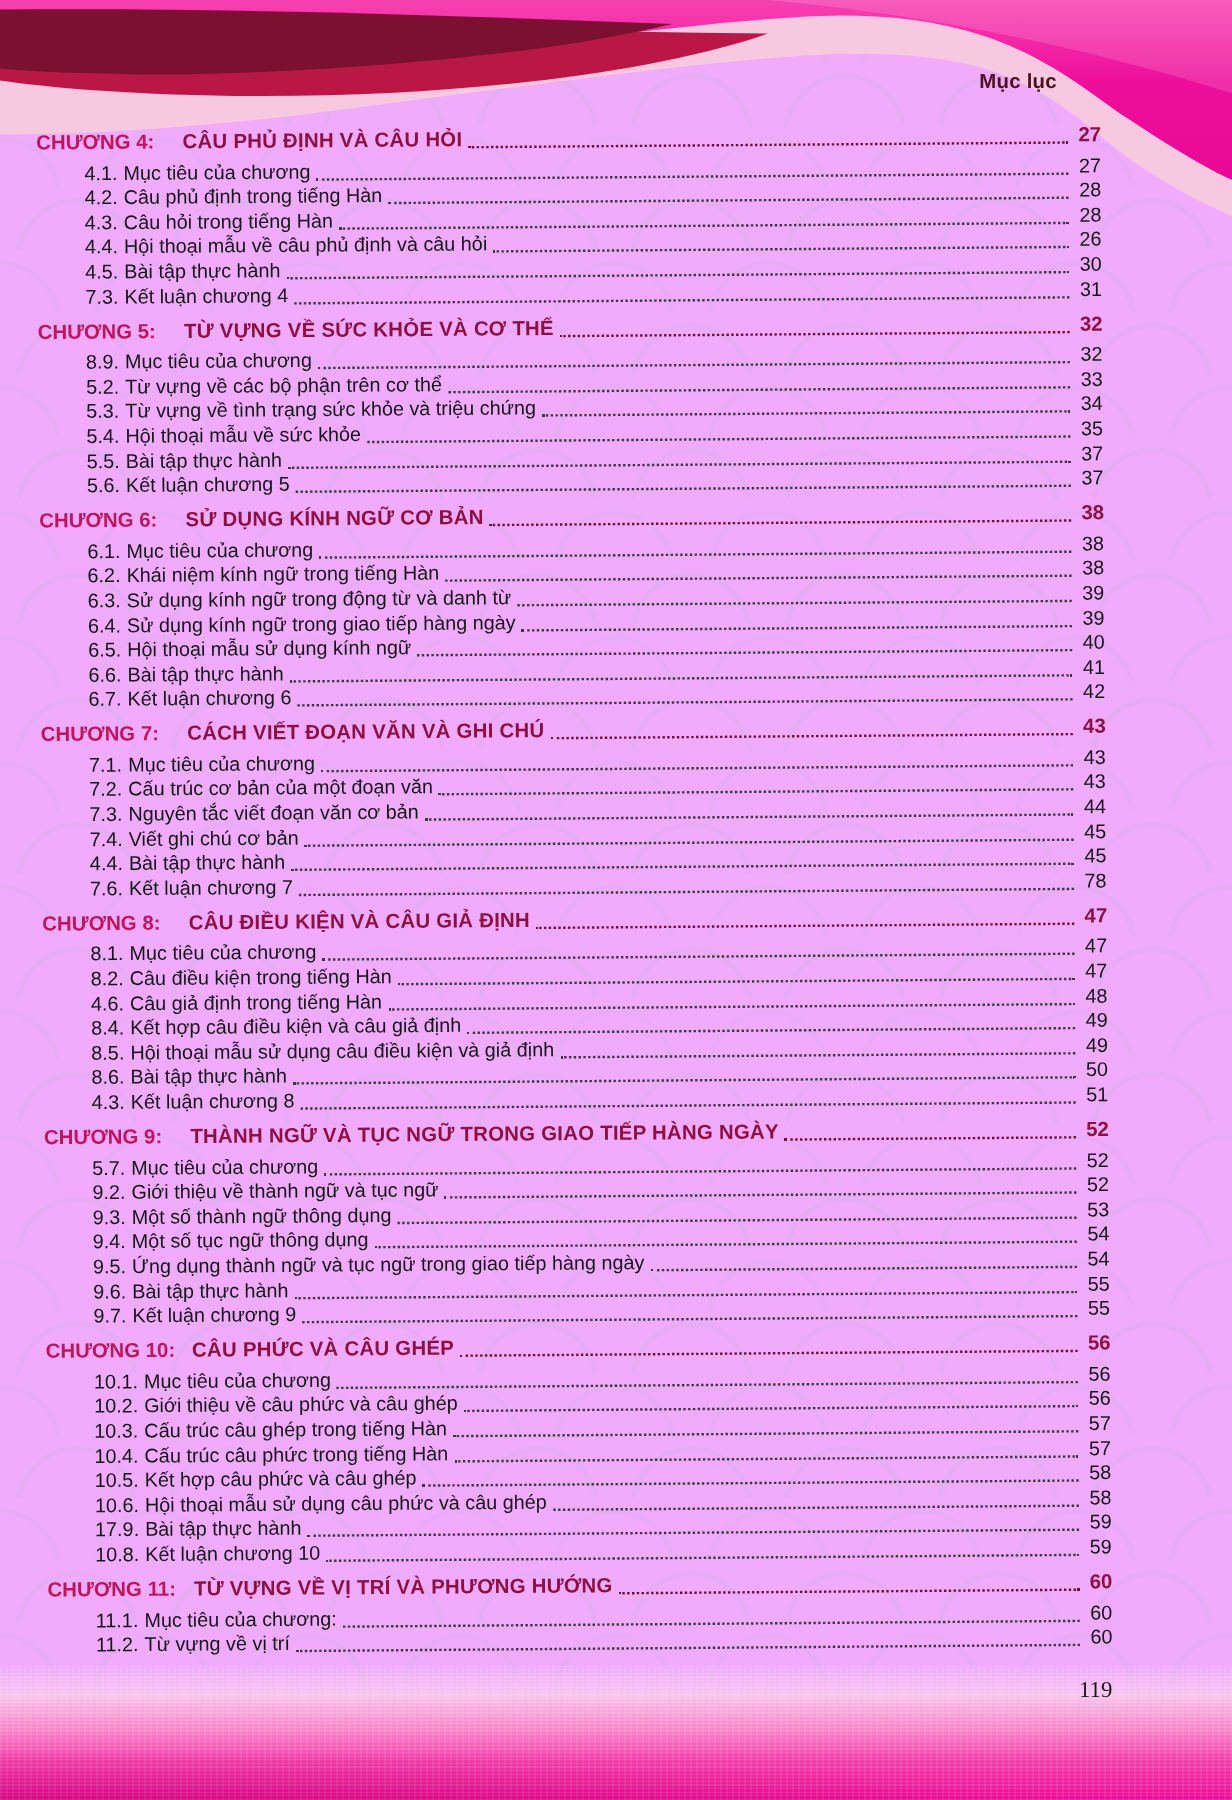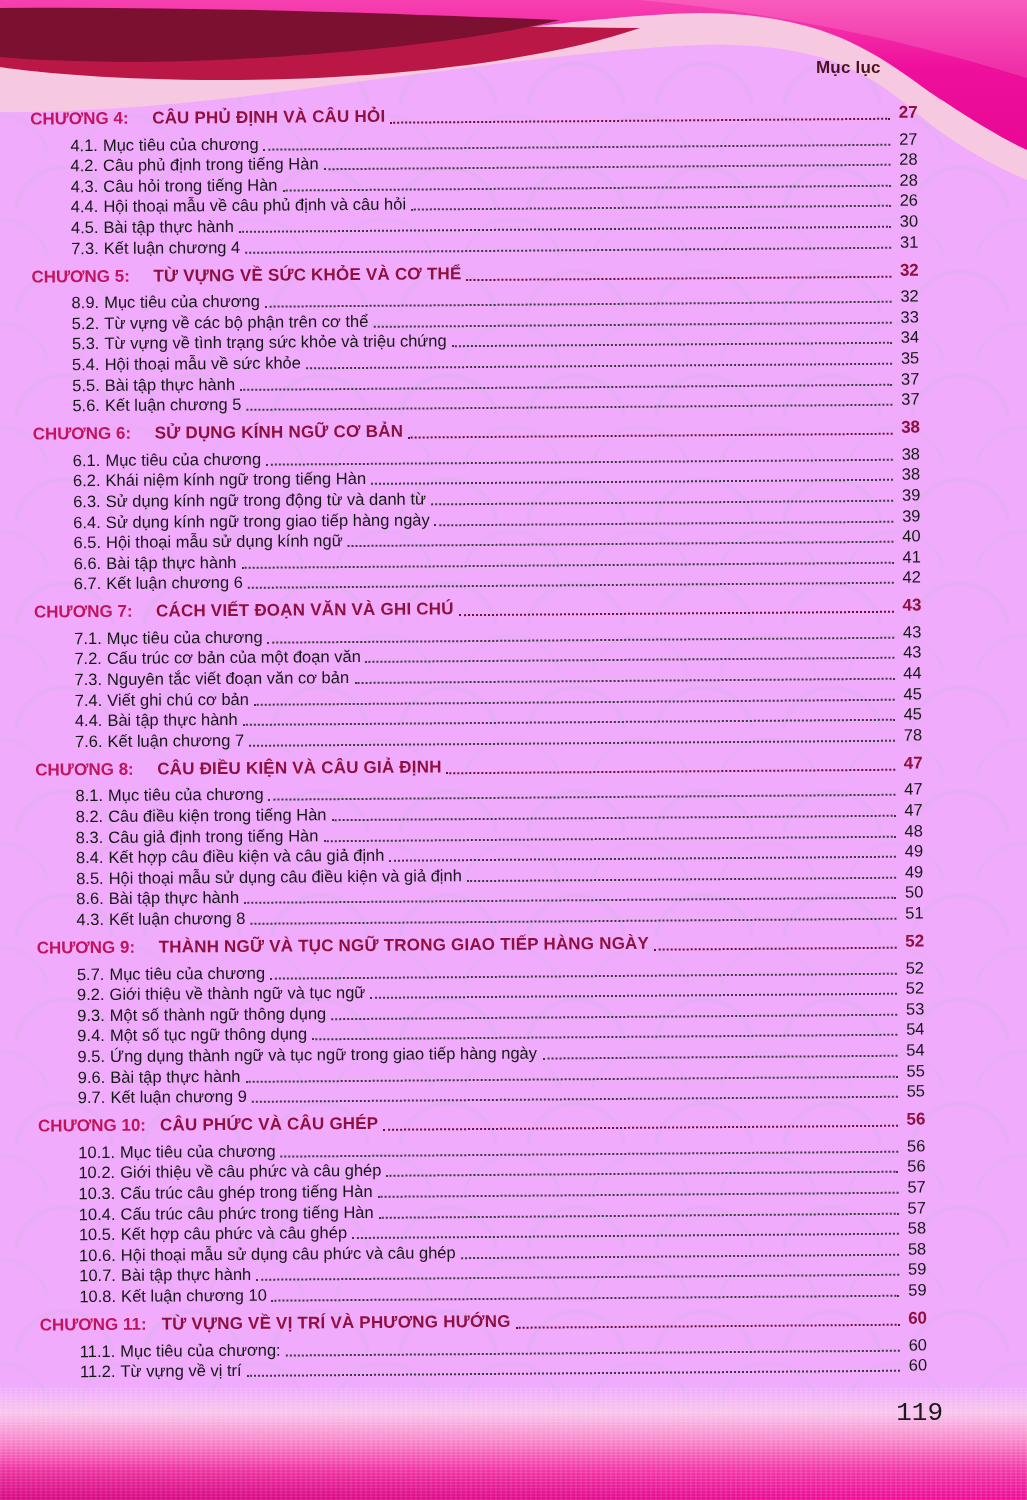--- a/index.html
+++ b/index.html
@@ -44,22 +44,22 @@
   .chapter-row .page-col { color:#8e1040; }
   .footer-band {
     position:absolute; z-index:1; left:0; right:0; bottom:0; height:112px; pointer-events:none;
     background:
       radial-gradient(150% 85% at 6% 110%, rgba(150,8,72,.30), rgba(150,8,72,0) 55%),
       repeating-linear-gradient(90deg, rgba(255,255,255,.08) 0 2px, rgba(255,255,255,0) 2px 5px),
       repeating-linear-gradient(0deg, rgba(255,255,255,.10) 0 1px, rgba(255,255,255,0) 1px 3px),
       linear-gradient(180deg, rgba(255,255,255,0) 0%, rgba(250,205,232,.75) 22%, #f884c9 48%, #f23aa8 72%, #ec0b97 100%);
   }
   .page-number {
-    position:absolute; z-index:3; right:84px; top:1398px;
-    font-family:Liberation Mono, monospace; font-size:26px; color:#1a1a1a;
+    position:absolute; z-index:3; right:100px; top:1398px;
+    font-family:Liberation Serif, serif; font-size:19px; color:#1a1a1a;
   }
 </style>
 </head>
 <body>
 
 <div class="page">
 
   <svg class="header-art" width="1027" height="200" viewBox="0 0 1027 200" aria-hidden="true">
     <defs>
       <linearGradient id="gm" x1="0" y1="0" x2="0" y2="1">
@@ -285,21 +285,21 @@
         <span class="dots"></span>
         <span class="page-col">47</span>
       </div>
       <div class="row entry-row">
         <span class="entry-num">8.2.</span>
         <span class="entry-text">Câu điều kiện trong tiếng Hàn</span>
         <span class="dots"></span>
         <span class="page-col">47</span>
       </div>
       <div class="row entry-row">
-        <span class="entry-num">8.3.</span>
+        <span class="entry-num">4.6.</span>
         <span class="entry-text">Câu giả định trong tiếng Hàn</span>
         <span class="dots"></span>
         <span class="page-col">48</span>
       </div>
       <div class="row entry-row">
         <span class="entry-num">8.4.</span>
         <span class="entry-text">Kết hợp câu điều kiện và câu giả định</span>
         <span class="dots"></span>
         <span class="page-col">49</span>
       </div>
@@ -405,21 +405,21 @@
         <span class="dots"></span>
         <span class="page-col">58</span>
       </div>
       <div class="row entry-row">
         <span class="entry-num">10.6.</span>
         <span class="entry-text">Hội thoại mẫu sử dụng câu phức và câu ghép</span>
         <span class="dots"></span>
         <span class="page-col">58</span>
       </div>
       <div class="row entry-row">
-        <span class="entry-num">10.7.</span>
+        <span class="entry-num">17.9.</span>
         <span class="entry-text">Bài tập thực hành</span>
         <span class="dots"></span>
         <span class="page-col">59</span>
       </div>
       <div class="row entry-row">
         <span class="entry-num">10.8.</span>
         <span class="entry-text">Kết luận chương 10</span>
         <span class="dots"></span>
         <span class="page-col">59</span>
       </div>

